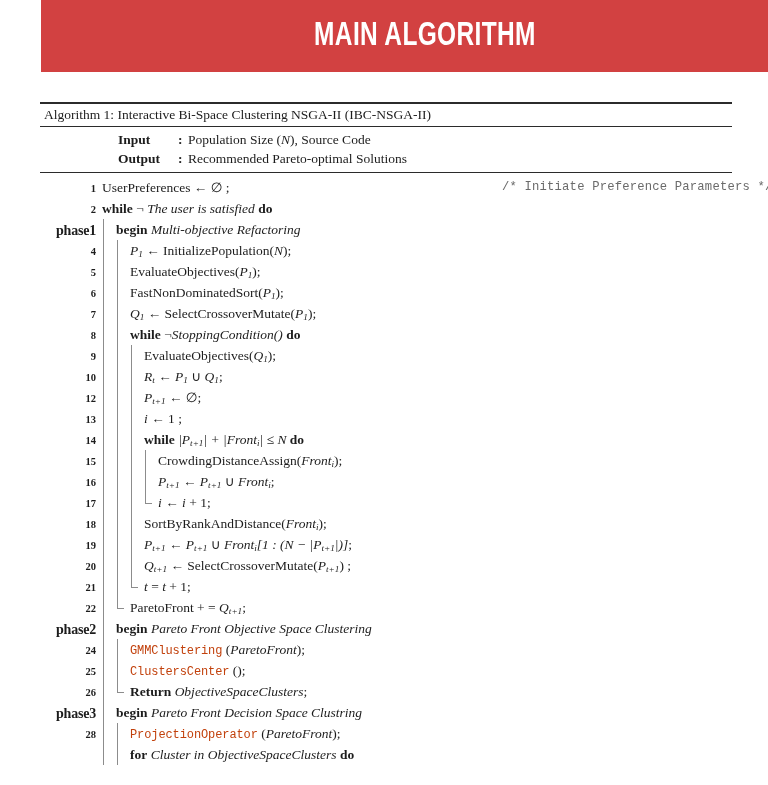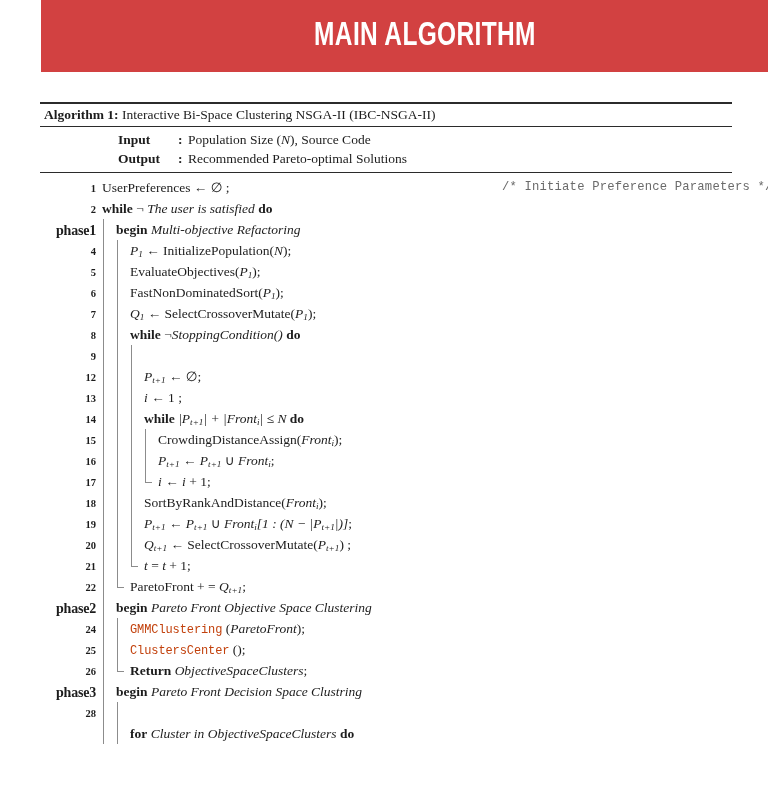--- a/index.html
+++ b/index.html
@@ -44,21 +44,21 @@
     box-sizing: border-box;
   }
   .rule-top    { border-top: 2.2px solid #2b2b2b; }
   .rule-mid    { border-top: 1.1px solid #2b2b2b; }
 
   .algo-caption {
     font-size: 13.5px;
     padding: 3px 0 3px 4px;
     white-space: nowrap;
   }
-  .algo-caption b { font-weight: bold; }
+  .algo-caption b { font-weight: normal; }
 
   .io-block {
     padding: 3px 0 4px 0;
     font-size: 13.5px;
   }
   .io-row {
     display: flex;
     padding-left: 78px;
     line-height: 1.42;
     white-space: nowrap;
@@ -273,23 +273,35 @@
     </div>
 
     <div class="ln">
       <span class="lnum">9</span>
       <span class="lcontent">
         <span class="bars">
             <span class="bar"></span>
             <span class="bar"></span>
             <span class="bar"></span>
           </span>
-      </span>
-    </div>
-
+        <span class="code">EvaluateObjectives(<span class="mathit">Q<sub>1</sub></span>);</span>
+      </span>
+    </div>
+
+    <div class="ln">
+      <span class="lnum">10</span>
+      <span class="lcontent">
+        <span class="bars">
+            <span class="bar"></span>
+            <span class="bar"></span>
+            <span class="bar"></span>
+          </span>
+        <span class="code"><span class="mathit">R<sub>t</sub></span> ← <span class="mathit">P<sub>1</sub></span> ∪ <span class="mathit">Q<sub>1</sub></span>;</span>
+      </span>
+    </div>
 
 
     <div class="ln">
       <span class="lnum">12</span>
       <span class="lcontent">
         <span class="bars">
             <span class="bar"></span>
             <span class="bar"></span>
             <span class="bar"></span>
           </span>
@@ -472,20 +484,21 @@
       </span>
     </div>
 
     <div class="ln">
       <span class="lnum">28</span>
       <span class="lcontent">
         <span class="bars">
             <span class="bar"></span>
             <span class="bar"></span>
           </span>
+        <span class="code"><span class="mono">ProjectionOperator</span> (<span class="mathit">ParetoFront</span>);</span>
       </span>
     </div>
 
     <div class="ln">
       <span class="lnum"></span>
       <span class="lcontent">
         <span class="bars">
             <span class="bar"></span>
             <span class="bar"></span>
           </span>

